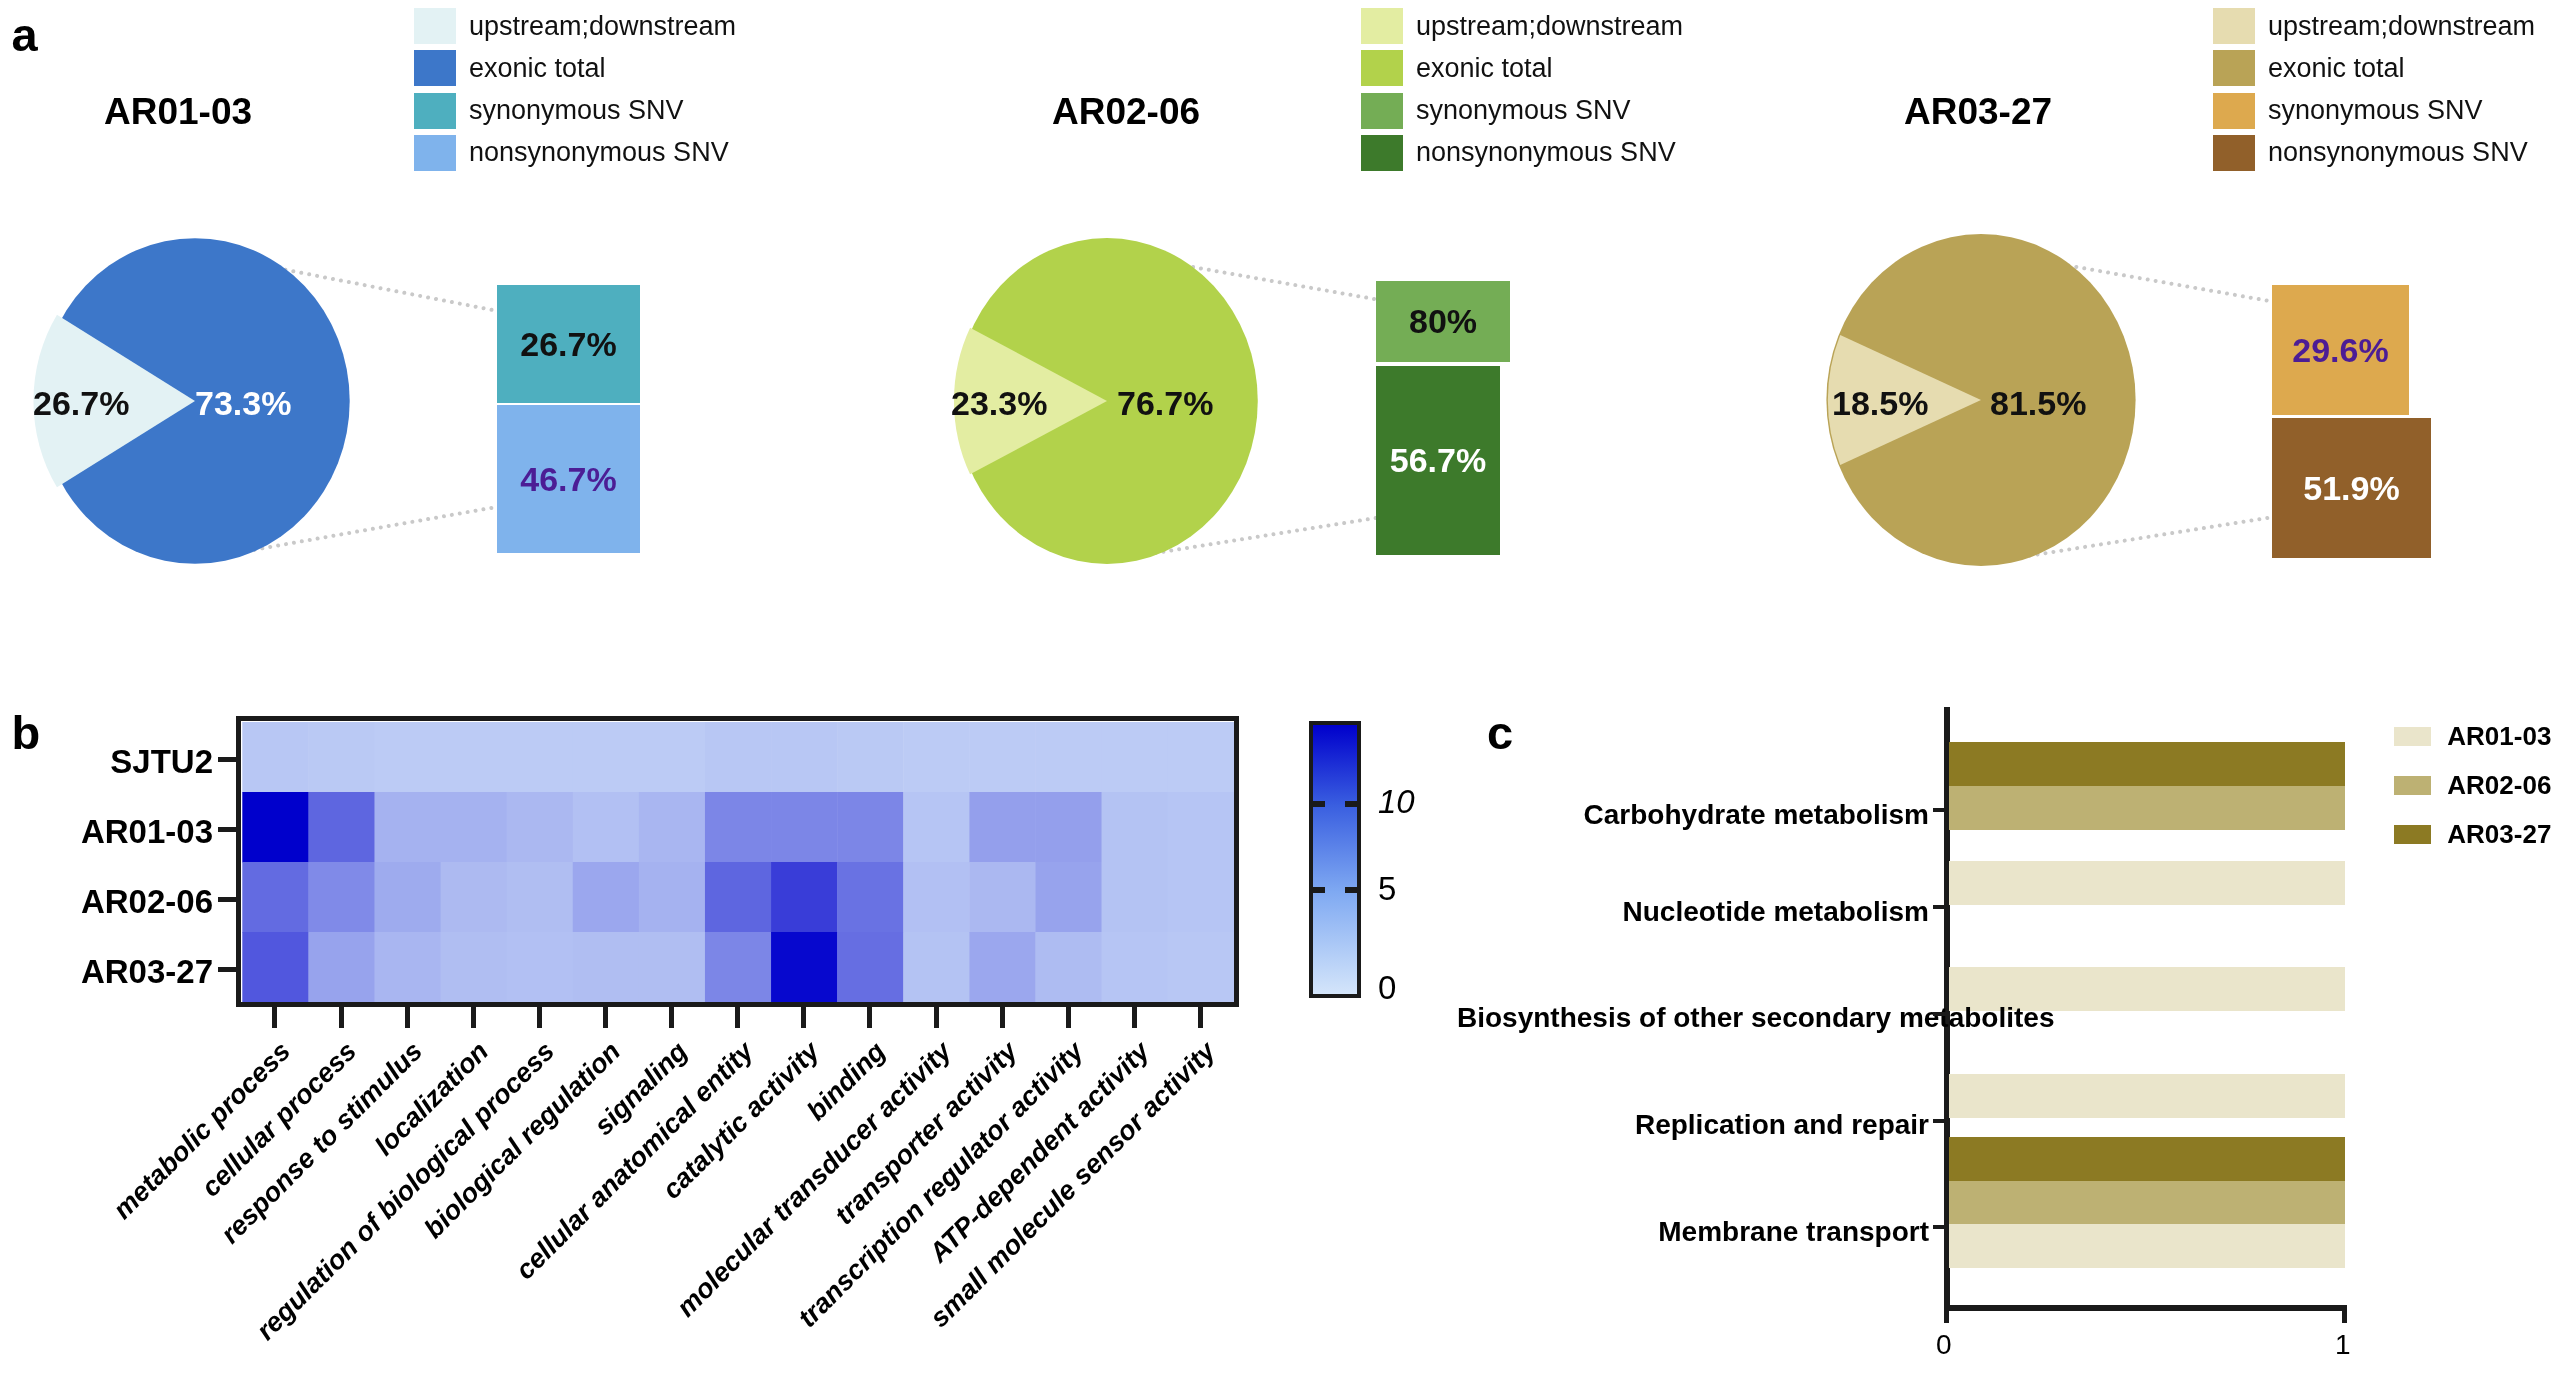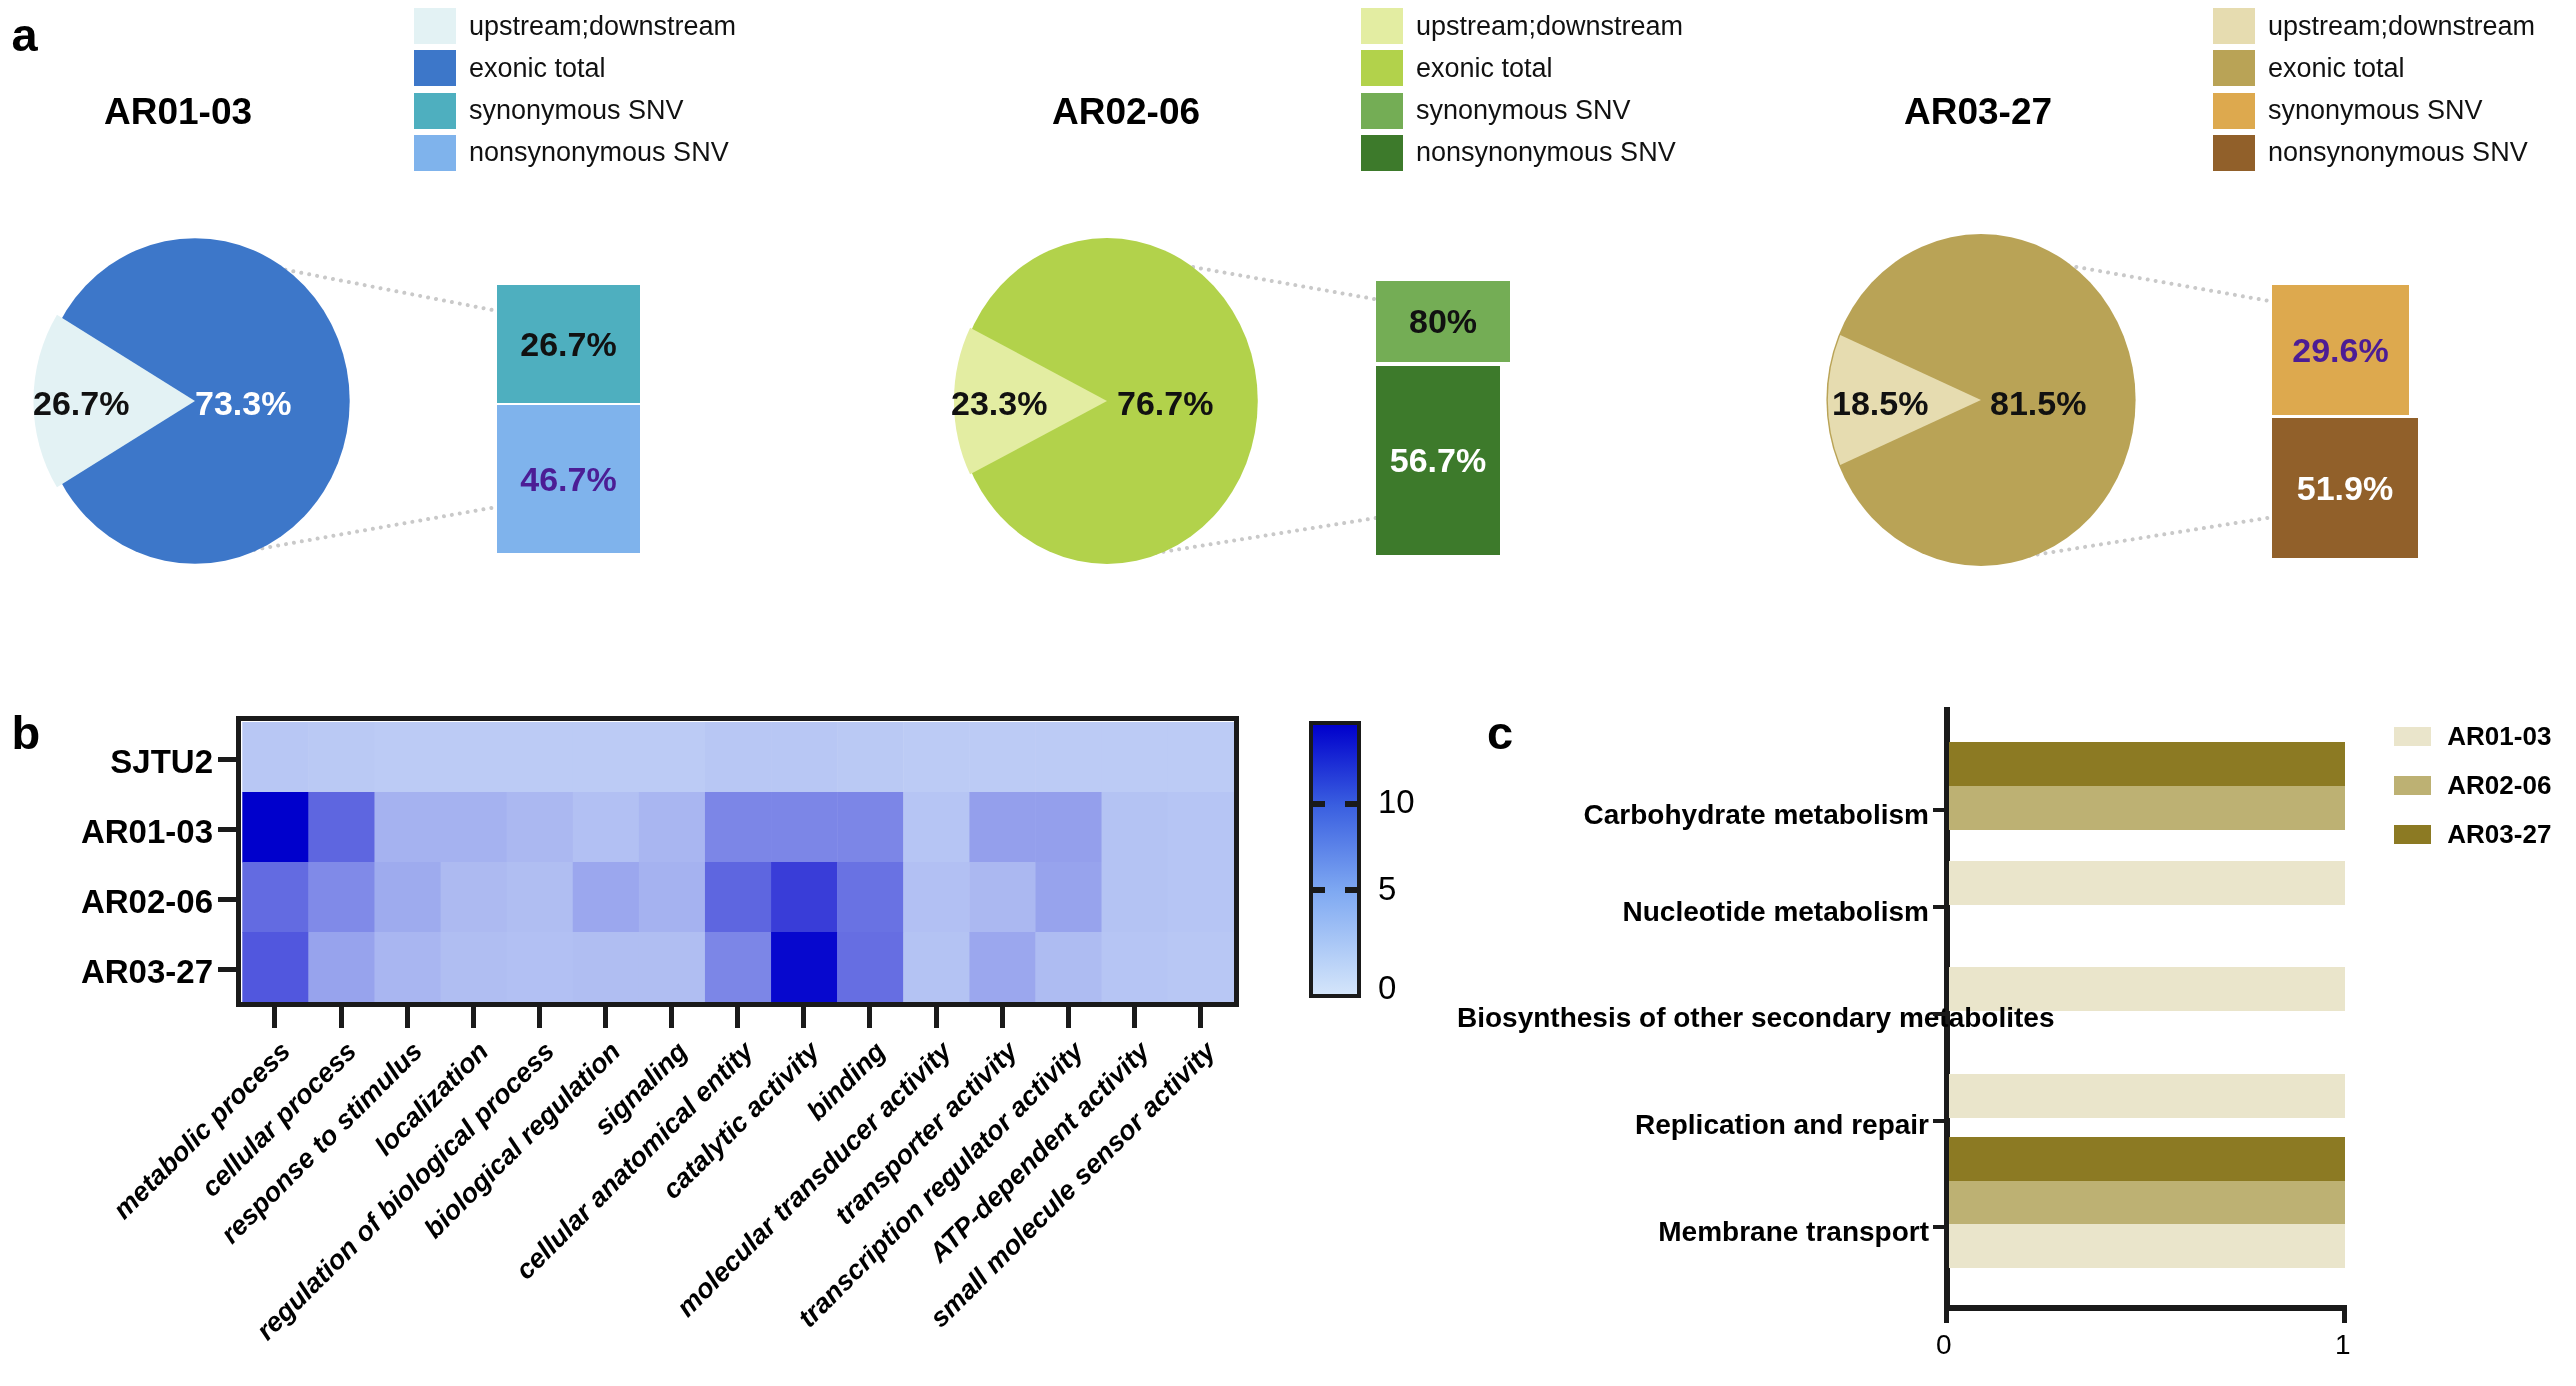--- a/index.html
+++ b/index.html
@@ -137,21 +137,21 @@
 <svg class="abs" style="left:1814px;top:234px;" width="334" height="332" viewBox="0 0 410 408">
   <ellipse cx="205" cy="204" rx="190" ry="204" fill="#b9a356"></ellipse>
   <path d="M 205 204 L 32 124 A 190 204 0 0 0 32 284 Z" fill="#e6dcb0"></path>
 </svg>
 <div class="pct-lab" style="left:1832px;top:384px;color:#111;">18.5%</div>
 <div class="pct-lab" style="left:1990px;top:384px;color:#111;">81.5%</div>
 
 <div class="bar-seg" style="left:2272px;top:285px;width:137px;height:130px;background:#dda94e;">
   <span style="color:#4c1d95;">29.6%</span>
 </div>
-<div class="bar-seg" style="left:2272px;top:418px;width:146px;height:140px;background:#91602a;">
+<div class="bar-seg" style="left:2272px;top:418px;width:159px;height:140px;background:#91602a;">
   <span style="color:#ffffff;">51.9%</span>
 </div>
 
 <div class="abs panel-letter" style="left:11.4px;top:705px;">b</div>
 
 <div class="abs" style="left:236px;top:716px;width:1003px;height:291px;border:5.7px solid #1a1a1a;box-sizing:border-box;"></div>
 <svg class="abs" style="left:242px;top:722px;" width="992" height="280" viewBox="0 0 1218 344">
     <rect x="0.00" y="0.00" width="81.80" height="86.60" fill="rgb(184,199,244)"></rect>
     <rect x="81.20" y="0.00" width="81.80" height="86.60" fill="rgb(186,201,244)"></rect>
     <rect x="162.40" y="0.00" width="81.80" height="86.60" fill="rgb(188,203,245)"></rect>
@@ -255,21 +255,21 @@
     <div class="hm-tick" style="left: 1198px; top: 1007px; width: 4.9px; height: 21px;"></div>
     <div class="hm-xlab" style="left: 630px; top: 1036px; width: 570px;">small molecule sensor activity</div>
   </div>
 
 <div class="abs" style="left:1309px;top:721px;width:52px;height:277px;border:4.9px solid #1a1a1a;box-sizing:border-box;
             background:linear-gradient(to top,#d4e5fa 0%,#7fa9f2 38%,#3a5fe0 70%,#0000cc 100%);"></div>
 <div class="hm-tick" style="left:1309px;top:801px;width:16.3px;height:5.7px;"></div>
 <div class="hm-tick" style="left:1345px;top:801px;width:16.3px;height:5.7px;"></div>
 <div class="hm-tick" style="left:1309px;top:887px;width:16.3px;height:5.7px;"></div>
 <div class="hm-tick" style="left:1345px;top:887px;width:16.3px;height:5.7px;"></div>
-<div class="cb-tick-lab" style="left:1378px;top:783px;">10</div>
+<div class="cb-tick-lab" style="left:1378px;top:783px;font-style:italic;">10</div>
 <div class="cb-tick-lab" style="left:1378px;top:870px;">5</div>
 <div class="cb-tick-lab" style="left:1378px;top:969px;">0</div>
 
 <div class="abs panel-letter" style="left:1487px;top:705px;">c</div>
 
 <div class="abs" style="left:1944px;top:707px;width:5.7px;height:604px;background:#1a1a1a;"></div>
 <div class="abs" style="left:1944px;top:1305px;width:403px;height:5.7px;background:#1a1a1a;"></div>
 <div class="abs" style="left:1944px;top:1305px;width:4.9px;height:18px;background:#1a1a1a;"></div>
 <div class="abs" style="left:2342px;top:1305px;width:4.9px;height:18px;background:#1a1a1a;"></div>
 <div class="c-axlab" style="left:1936px;top:1329px;">0</div>

